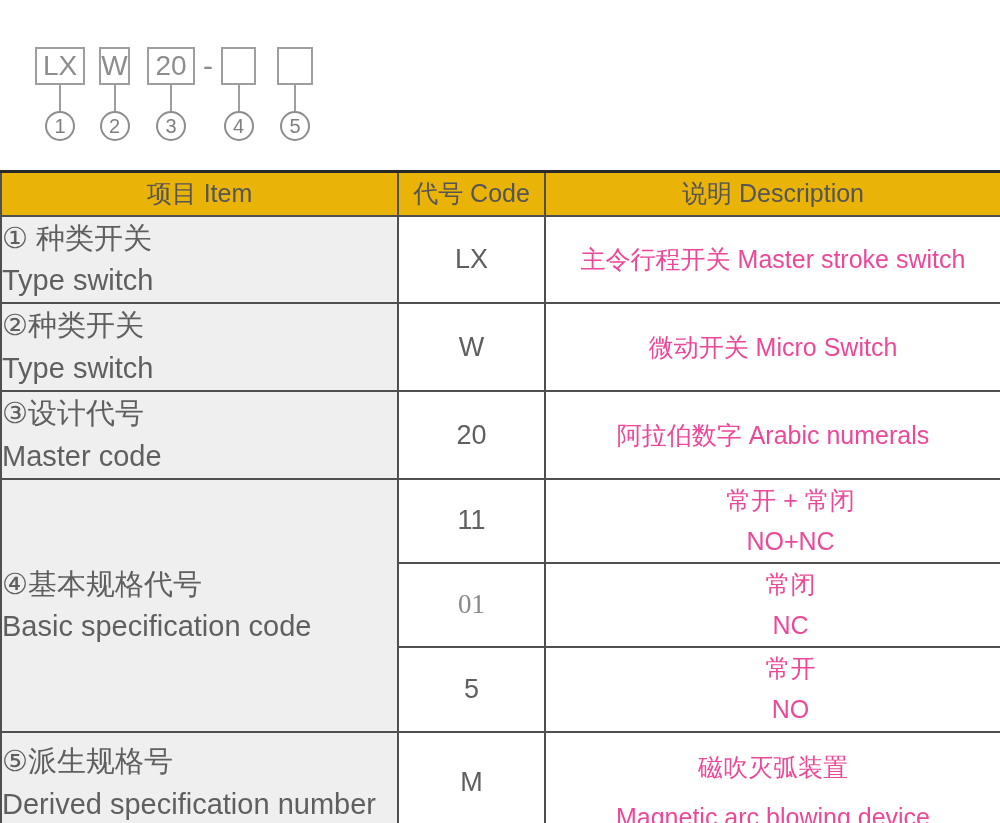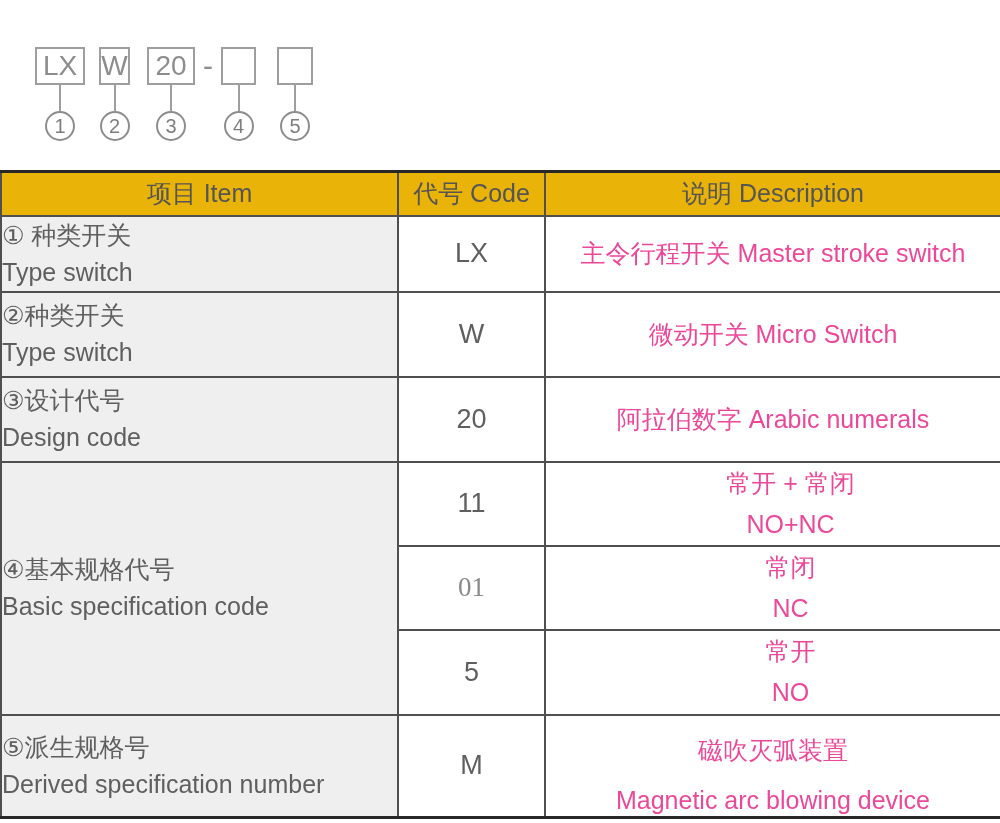--- a/index.html
+++ b/index.html
@@ -108,21 +108,21 @@
     background: #eab308;
     font-weight: normal;
     font-size: 25px;
     color: #555555;
     text-align: center;
   }
   td.item-cell {
     background: #efefef;
     text-align: left;
     padding-left: 8px;
-    font-size: 25px;
+    font-size: 29px;
     color: #5f5f5f;
     line-height: 1.48;
   }
   td.code-cell {
     text-align: center;
     font-size: 27px;
     color: #5f5f5f;
     background: #ffffff;
   }
   td.code-serif {
@@ -201,21 +201,21 @@
         <span class="desc-line">②种类开关</span>
         <span class="desc-line">Type switch</span>
       </td>
       <td class="code-cell">W</td>
       <td class="desc-cell">微动开关 Micro Switch</td>
     </tr>
 
     <tr style="height:85px">
       <td class="item-cell">
         <span class="desc-line">③设计代号</span>
-        <span class="desc-line">Design code</span>
+        <span class="desc-line">Master code</span>
       </td>
       <td class="code-cell">20</td>
       <td class="desc-cell">阿拉伯数字 Arabic numerals</td>
     </tr>
 
     <tr style="height:82px">
       <td class="item-cell" rowspan="3">
         <span class="desc-line">④基本规格代号</span>
         <span class="desc-line">Basic specification code</span>
       </td>

